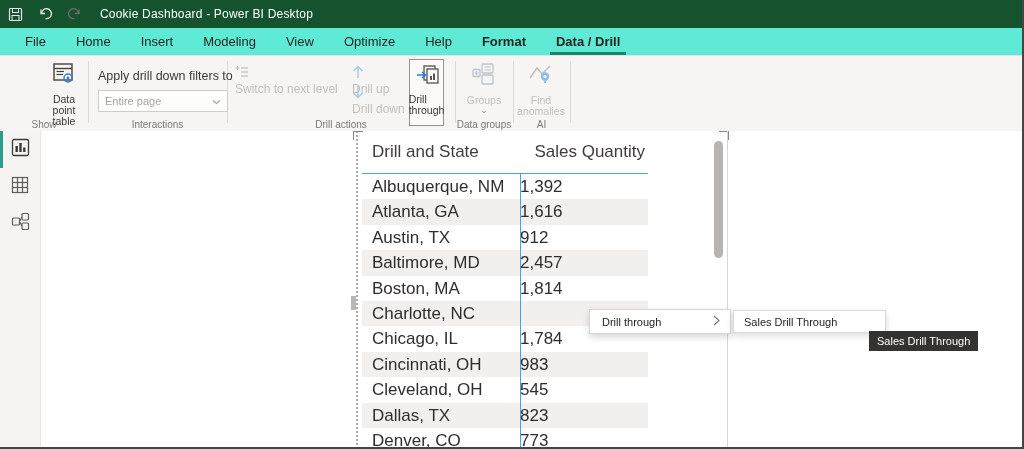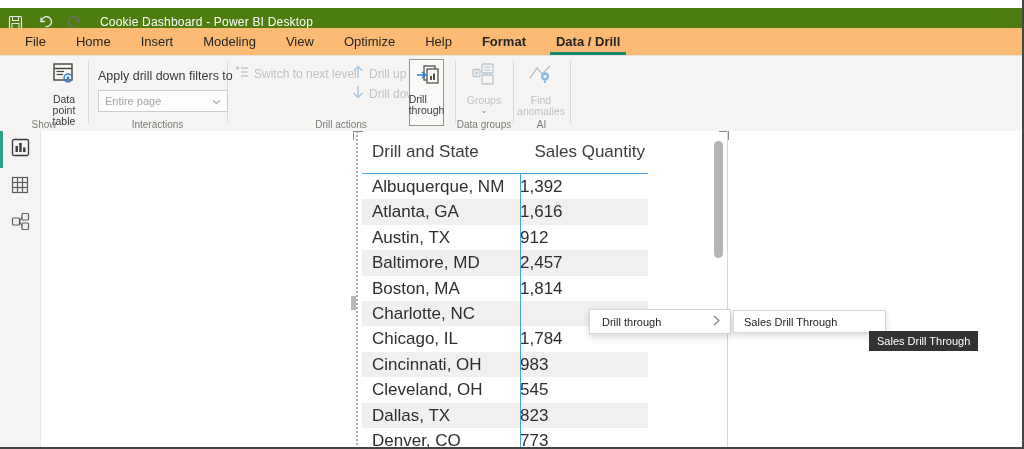--- a/index.html
+++ b/index.html
@@ -1,42 +1,42 @@
 <!DOCTYPE html>
 <html><head>
 <meta charset="utf-8">
 <style>
   html,body{margin:0;padding:0;background:#fff;width:1024px;height:449px;overflow:hidden;
     font-family:"Liberation Sans","DejaVu Sans",sans-serif;-webkit-font-smoothing:antialiased;}
   .stage{position:relative;width:1024px;height:449px;background:#fff;overflow:hidden;}
   .frame{position:absolute;inset:0;border-right:2px solid #454545;border-bottom:2px solid #454545;pointer-events:none;z-index:50;}
 
   
-  .titlebar{position:absolute;left:0;top:0;width:1024px;height:28px;background:#4d7c0f;
-    display:flex;align-items:center;color:#f3f3f3;margin-top:8px;}
+  .titlebar{position:absolute;left:0;top:0;width:1024px;height:28px;background:#14532d;
+    display:flex;align-items:center;color:#f3f3f3;}
   .titlebar .tb-icon{width:30px;height:22px;display:flex;align-items:center;justify-content:center;}
   .titlebar .tb-icon svg{display:block;}
   .titlebar .tb-title{font-size:12px;margin-left:10px;color:#ffffff;letter-spacing:.2px;}
 
   
-  .tabbar{position:absolute;left:0;top:28px;width:1024px;height:28px;background:#fdba74;
+  .tabbar{position:absolute;left:0;top:28px;width:1024px;height:28px;background:#5eead4;
     border-bottom:1px solid #e5e3e1;display:flex;align-items:stretch;padding-left:10px;box-sizing:border-box;}
   .tab{position:relative;padding:0 15px;line-height:27px;font-size:13px;color:#252423;cursor:default;white-space:nowrap;}
   .tab.emphasized{font-weight:bold;}
   .tab.active::after{content:"";position:absolute;left:9px;right:9px;bottom:0;height:3px;background:#17866d;}
 
   
   .ribbon{position:absolute;left:0;top:56px;width:1024px;height:75px;background:#f6f5f4;
     border-bottom:1px solid #e1dfdd;}
   .rsep{position:absolute;top:5px;height:62px;width:0;border-left:1px solid #dbd9d7;}
   .group-label{position:absolute;bottom:1px;font-size:10px;color:#7d7b78;text-align:center;white-space:nowrap;}
   .rbtn{position:absolute;display:flex;flex-direction:column;align-items:center;text-align:center;}
   .rbtn .rlabel{font-size:10.5px;line-height:11px;color:#3b3a39;margin-top:3px;}
   .rbtn.disabled .rlabel{color:#c3c1bf;}
-  .ritem{position:absolute;display:flex;align-items:center;gap:5px;font-size:12px;color:#c3c1bf;white-space:nowrap;}
+  .ritem{position:absolute;display:flex;font-size:12px;color:#c3c1bf;white-space:nowrap;flex-direction:column;}
   .dropdown{position:absolute;left:98px;top:34px;width:116px;height:20px;background:#fdfdfc;
     border:1px solid #cfcdcb;display:flex;align-items:center;justify-content:space-between;
     padding:0 6px;font-size:11px;color:#a8a6a4;}
   .caption{position:absolute;left:98px;top:13px;font-size:12.5px;color:#3b3a39;white-space:nowrap;}
   .drillthrough-btn{position:absolute;left:409px;top:3px;width:33px;height:65px;background:#fbfaf9;
     border:1px solid #96948f;display:flex;flex-direction:column;align-items:center;cursor:pointer;}
   .drillthrough-btn .rlabel{font-size:10.5px;line-height:11px;color:#3b3a39;margin-top:2px;}
   .chev{font-size:9px;color:#8a8886;line-height:8px;}
 
   

